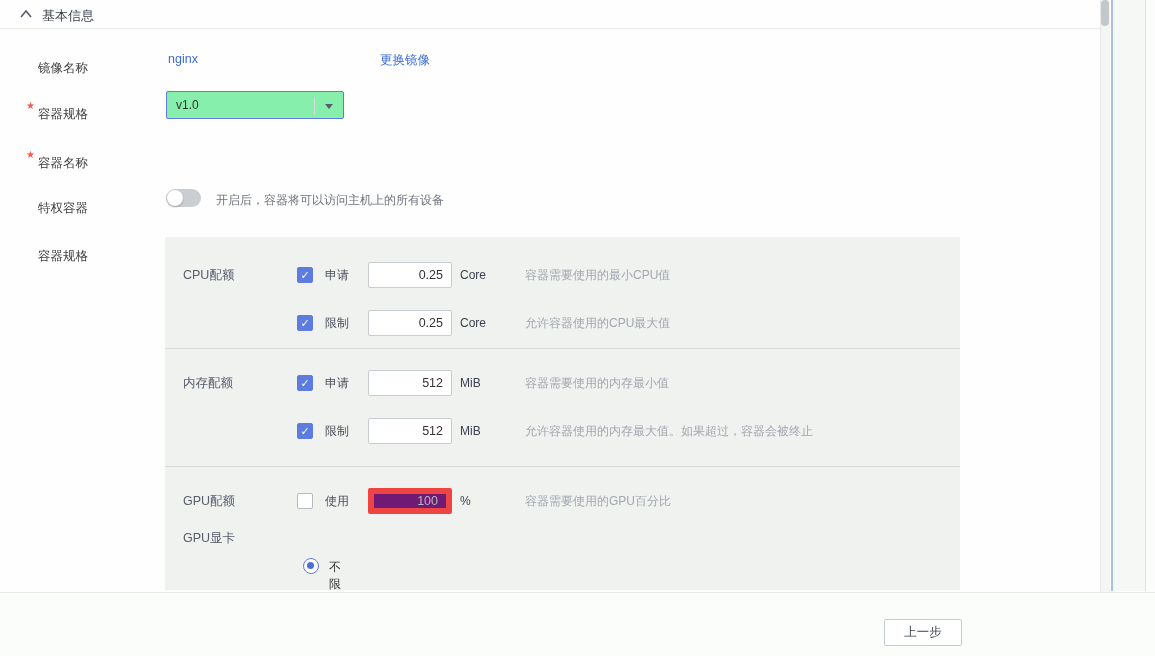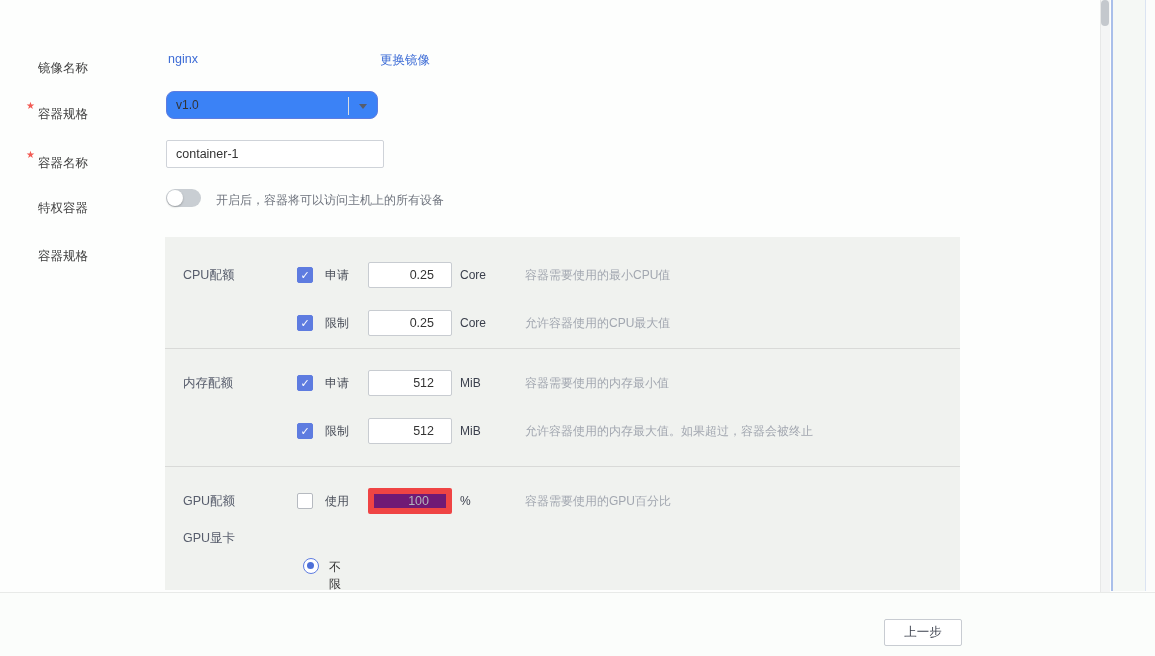--- a/index.html
+++ b/index.html
@@ -12,22 +12,22 @@
     border-bottom:1px solid #e9ebe9; background:#fdfefd; }
   .collapse-icon { position:absolute; left:19px; top:8px; width:14px; height:12px; cursor:pointer; }
   .collapse-icon svg { display:block; }
   .section-title { position:absolute; left:42px; top:7px; font-size:13px; color:#3a3f4c; }
 
   
   .form-label { position:absolute; left:38px; font-size:12.5px; color:#404040;margin-top:8px; }
   .req-star { position:absolute; left:26px; font-size:10px; color:#f25b54; }
   .link { color:#3d6cd6; cursor:pointer; text-decoration:none; font-size:12.5px;text-align:right; }
 
-  .select-box { position:absolute; left:166px; top:91px; width:212px; height:28px;
-    background:#3b82f6; border:1px solid #5e7ce0; border-radius:8px; cursor:pointer; }
+  .select-box { position:absolute; left:166px; top:91px; width:178px; height:28px;
+    background:#86efac; border:1px solid #5e7ce0; border-radius:2px; cursor:pointer; }
   .select-value { position:absolute; left:9px; top:6px; color:#333; }
   .select-divider { position:absolute; right:28px; top:5px; width:1px; height:18px; background:#d8dce2; }
   .select-caret { position:absolute; right:10px; top:12px; width:0; height:0;
     border-left:4.5px solid transparent; border-right:4.5px solid transparent; border-top:5px solid #575d6c; }
 
   .text-input { position:absolute; left:166px; top:140px; width:218px; height:28px;
     background:#fff; border:1px solid #cfd3d9; border-radius:2px; padding:0 9px;
     font-family:inherit; font-size:12.5px; color:#333; outline:none; }
 
   .toggle { position:absolute; left:166px; top:189px; width:35px; height:18px;
@@ -42,21 +42,21 @@
   .spec-divider { position:absolute; left:0; width:795px; height:1px; background:#d9dad8; }
 
   .qgroup-label { position:absolute; left:18px; width:110px; line-height:26px; color:#575d6c; font-size:12.5px; }
   .qrow { position:absolute; left:0; width:795px; height:26px; }
   .qrow .cb { position:absolute; left:132px; top:5px; width:16px; height:16px; border-radius:2px; cursor:pointer; }
   .cb.checked { background:#5e7ce0; border:1px solid #5e7ce0; }
   .cb.checked::after { content:"\2713"; position:absolute; left:2.5px; top:0.5px; color:#fff; font-size:11px; font-weight:bold; }
   .cb.unchecked { background:#fff; border:1px solid #b6bac0; }
   .qrow .cb-label { position:absolute; left:160px; line-height:26px; color:#4a4f5a; }
   .qrow .qinput { position:absolute; left:203px; top:0; width:84px; height:26px;
-    background:#fff; border:1px solid #c8ccd1; border-radius:2px; padding:0 17px;
+    background:#fff; border:1px solid #c8ccd1; border-radius:2px; padding:0 8px;
     text-align:right; font-family:inherit; font-size:12.5px; color:#333; outline:none; }
   .qrow .qinput.disabled { background:#701a75; border:6px solid #ef4444; color:#b2b6bd; }
   .qrow .unit { position:absolute; left:295px; line-height:26px; font-weight:400; color:#3a3f4c; }
   .qrow .hint { position:absolute; left:360px; line-height:26px; color:#a2a7b0; }
 
   .gpu-card-label { position:absolute; left:18px; top:293px; color:#575d6c; font-size:12.5px; }
   .gpu-card-desc { position:absolute; left:137px; top:293px; color:#6b7078; }
   .radio-row { position:absolute; left:138px; top:321px; height:18px; cursor:pointer; }
   .radio-circle { position:absolute; left:0; top:0; width:16px; height:16px; border-radius:50%;
     background:#fff; border:1.5px solid #5e7ce0; }
@@ -81,36 +81,43 @@
     font-family:inherit; font-size:12.5px; cursor:pointer; }
   .btn-next { position:absolute; right:22px; top:24px; width:163px; height:31px;
     background:#c6192e; border:none; border-radius:2px; color:#fff;
     font-family:inherit; font-size:12.5px; cursor:pointer; }
 </style>
 </head>
 <body>
 
 <div class="page">
 
+  <div class="section-header">
+    <span class="collapse-icon">
+      <svg width="14" height="12" viewBox="0 0 14 12">
+          <polyline points="2,9 7,3 12,9" fill="none" stroke="#575d6c" stroke-width="1.6"></polyline>
+        </svg>
+    </span>
+    <span class="section-title">基本信息</span>
+  </div>
 
   <span class="form-label" style="top:52px">镜像名称</span>
   <span class="link" style="position:absolute; left:168px; top:52px">nginx</span>
   <a class="link" style="position:absolute; left:380px; top:52px">更换镜像</a>
 
   <span class="req-star" style="top:100px">★</span>
   <span class="form-label" style="top:98px">容器规格</span>
   <div class="select-box">
     <span class="select-value">v1.0</span>
     <span class="select-divider"></span>
     <span class="select-caret"></span>
   </div>
 
   <span class="req-star" style="top:149px">★</span>
   <span class="form-label" style="top:147px">容器名称</span>
-  <input class="text-input" value="container-1" style="">
 
   <span class="form-label" style="top:192px">特权容器</span>
   <div class="toggle">
     <span class="toggle-knob"></span>
   </div>
   <span class="toggle-hint">开启后，容器将可以访问主机上的所有设备</span>
 
   <span class="form-label" style="top:240px">容器规格</span>
 
   <div class="spec-box">

